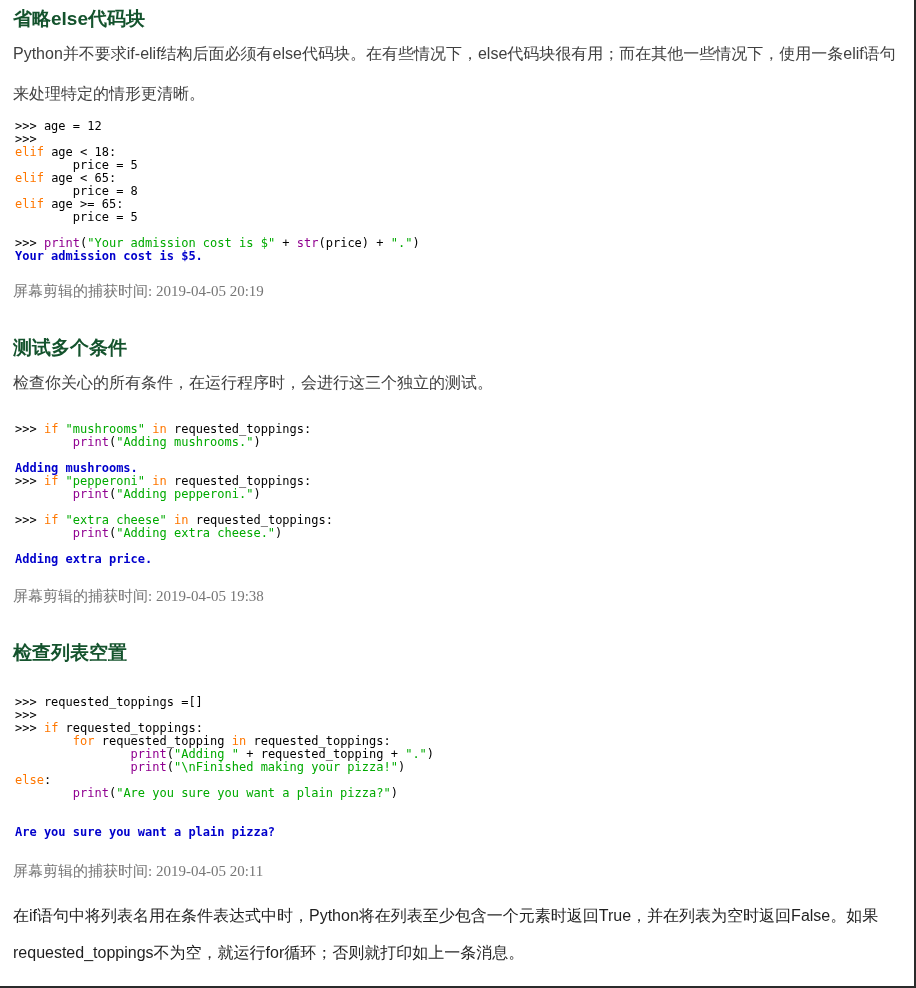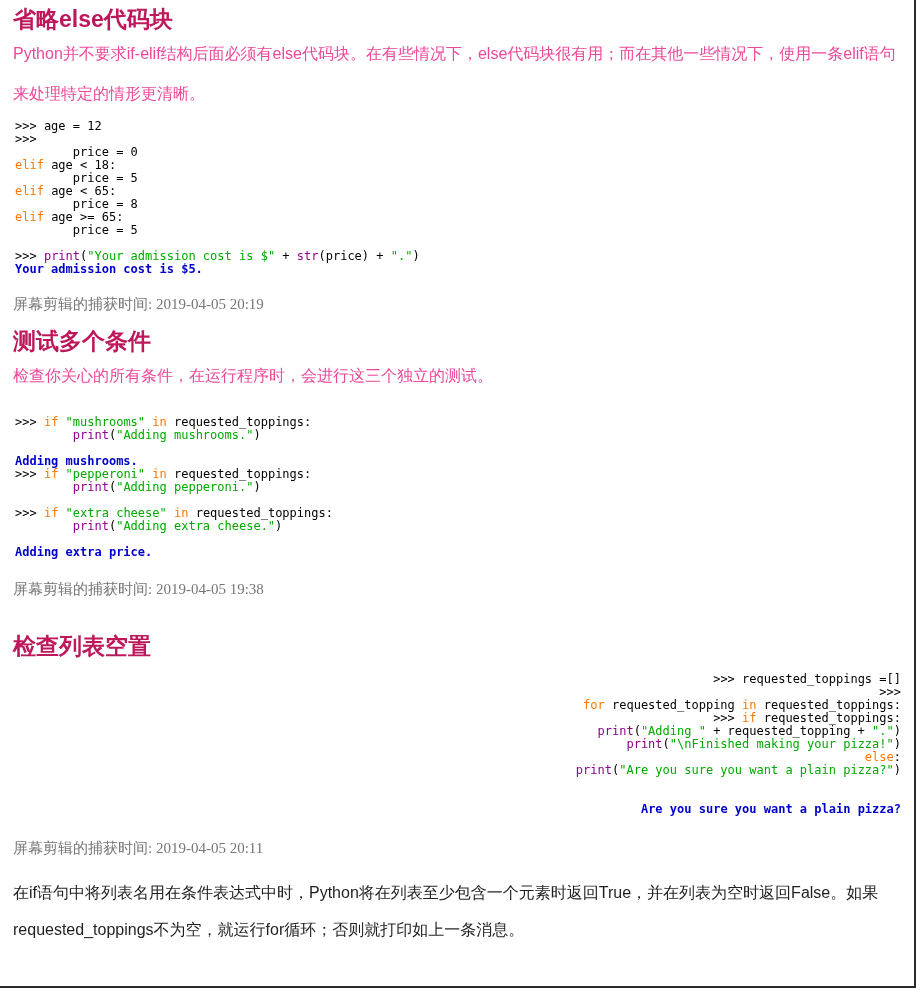--- a/index.html
+++ b/index.html
@@ -8,43 +8,43 @@
     width:916px;
     min-height:988px;
     background:#fff;
     border-right:2px solid #2b2b2b;
     border-bottom:2px solid #2b2b2b;
     padding:8px 13px 0 13px;
     font-family:"Liberation Sans","DejaVu Sans",sans-serif;
     color:#1a1a1a;
   }
   .section-heading{
-    font-size:23px;
+    font-size:19px;
     font-weight:bold;
-    color:#be185d;
+    color:#14532d;
     line-height:22px;
     margin:0;
   }
-  .sec-1 .section-heading{margin-top:16px;}
+  .sec-1 .section-heading{margin-top:36px;}
   .sec-2 .section-heading{margin-top:36px;}
   .body-para{
     font-size:16px;
     line-height:40px;
     margin:4px 0 0 0;
-    color:#ec4899;
+    color:#404040;
   }
   .code{
     font-family:"DejaVu Sans Mono","Liberation Mono",monospace;
     font-size:12px;
     line-height:13px;
     margin:6px 0 0 2px;
     color:#000;
   }
   .sec-1 .code{margin-top:20px;}
-  .sec-2 .code{margin-top:16px;text-align:right;}
+  .sec-2 .code{margin-top:32px;}
   .code-line{min-height:13px;white-space:pre;}
   .tok-p{color:#000;}
   .tok-k{color:var(--kw,#ff7700);}
   .tok-s{color:var(--str,#00aa00);}
   .tok-b{color:var(--builtin,#900090);}
   .tok-o{color:var(--out,#0000cc);font-weight:bold;}
   .timestamp{
     font-size:15px;
     line-height:20px;
     color:var(--ts,#767676);
@@ -65,21 +65,20 @@
 <body>
 
 <div class="page">
 
   <section class="sec-0">
     <h2 class="section-heading">省略else代码块</h2>
     <p class="body-para">Python并不要求if-elif结构后面必须有else代码块。在有些情况下，else代码块很有用；而在其他一些情况下，使用一条elif语句来处理特定的情形更清晰。</p>
     <div class="code">
         <div class="code-line"><span class="tok-p">&gt;&gt;&gt; age = 12</span></div>
         <div class="code-line"><span class="tok-p">&gt;&gt;&gt;</span></div>
-        <div class="code-line"><span class="tok-p">        price = 0</span></div>
         <div class="code-line"><span class="tok-k">elif</span><span class="tok-p"> age &lt; 18:</span></div>
         <div class="code-line"><span class="tok-p">        price = 5</span></div>
         <div class="code-line"><span class="tok-k">elif</span><span class="tok-p"> age &lt; 65:</span></div>
         <div class="code-line"><span class="tok-p">        price = 8</span></div>
         <div class="code-line"><span class="tok-k">elif</span><span class="tok-p"> age &gt;= 65:</span></div>
         <div class="code-line"><span class="tok-p">        price = 5</span></div>
         <div class="code-line"><span class="tok-p"></span></div>
         <div class="code-line"><span class="tok-p">&gt;&gt;&gt; </span><span class="tok-b">print</span><span class="tok-p">(</span><span class="tok-s">"Your admission cost is $"</span><span class="tok-p"> + </span><span class="tok-b">str</span><span class="tok-p">(price) + </span><span class="tok-s">"."</span><span class="tok-p">)</span></div>
         <div class="code-line"><span class="tok-o">Your admission cost is $5.</span></div>
       </div>
@@ -103,22 +102,22 @@
         <div class="code-line"><span class="tok-o">Adding extra price.</span></div>
       </div>
     <div class="timestamp"><span>屏幕剪辑的捕获时间:</span> <span>2019-04-05 19:38</span></div>
   </section>
 
   <section class="sec-2">
     <h2 class="section-heading">检查列表空置</h2>
     <div class="code">
         <div class="code-line"><span class="tok-p">&gt;&gt;&gt; requested_toppings =[]</span></div>
         <div class="code-line"><span class="tok-p">&gt;&gt;&gt;</span></div>
+        <div class="code-line"><span class="tok-p">&gt;&gt;&gt; </span><span class="tok-k">if</span><span class="tok-p"> requested_toppings:</span></div>
         <div class="code-line"><span class="tok-p">        </span><span class="tok-k">for</span><span class="tok-p"> requested_topping </span><span class="tok-k">in</span><span class="tok-p"> requested_toppings:</span></div>
-        <div class="code-line"><span class="tok-p">&gt;&gt;&gt; </span><span class="tok-k">if</span><span class="tok-p"> requested_toppings:</span></div>
         <div class="code-line"><span class="tok-p">                </span><span class="tok-b">print</span><span class="tok-p">(</span><span class="tok-s">"Adding "</span><span class="tok-p"> + requested_topping + </span><span class="tok-s">"."</span><span class="tok-p">)</span></div>
         <div class="code-line"><span class="tok-p">                </span><span class="tok-b">print</span><span class="tok-p">(</span><span class="tok-s">"\nFinished making your pizza!"</span><span class="tok-p">)</span></div>
         <div class="code-line"><span class="tok-k">else</span><span class="tok-p">:</span></div>
         <div class="code-line"><span class="tok-p">        </span><span class="tok-b">print</span><span class="tok-p">(</span><span class="tok-s">"Are you sure you want a plain pizza?"</span><span class="tok-p">)</span></div>
         <div class="code-line"><span class="tok-p"></span></div>
         <div class="code-line"><span class="tok-p"></span></div>
         <div class="code-line"><span class="tok-o">Are you sure you want a plain pizza?</span></div>
       </div>
     <div class="timestamp"><span>屏幕剪辑的捕获时间:</span> <span>2019-04-05 20:11</span></div>
   </section>

